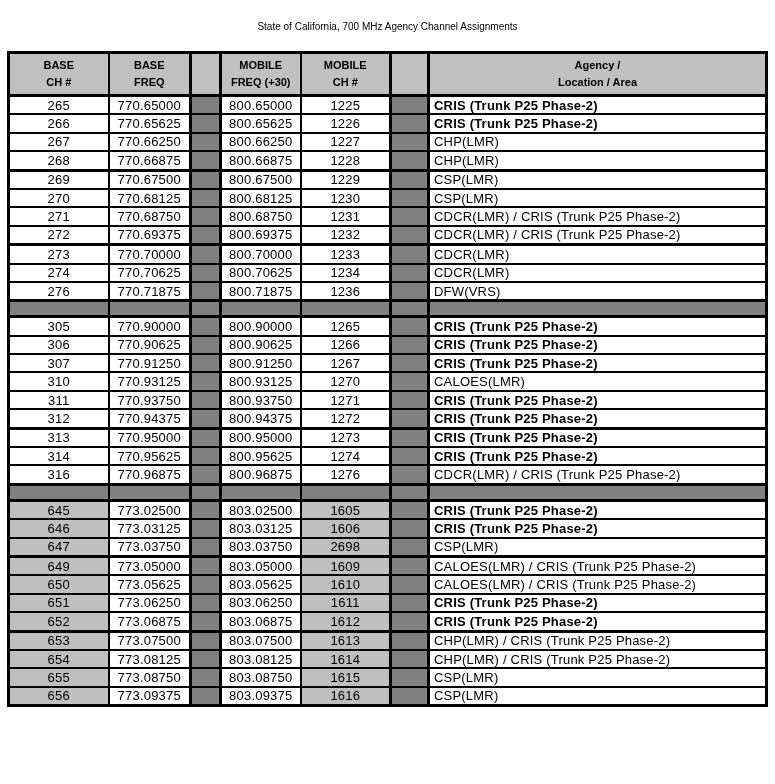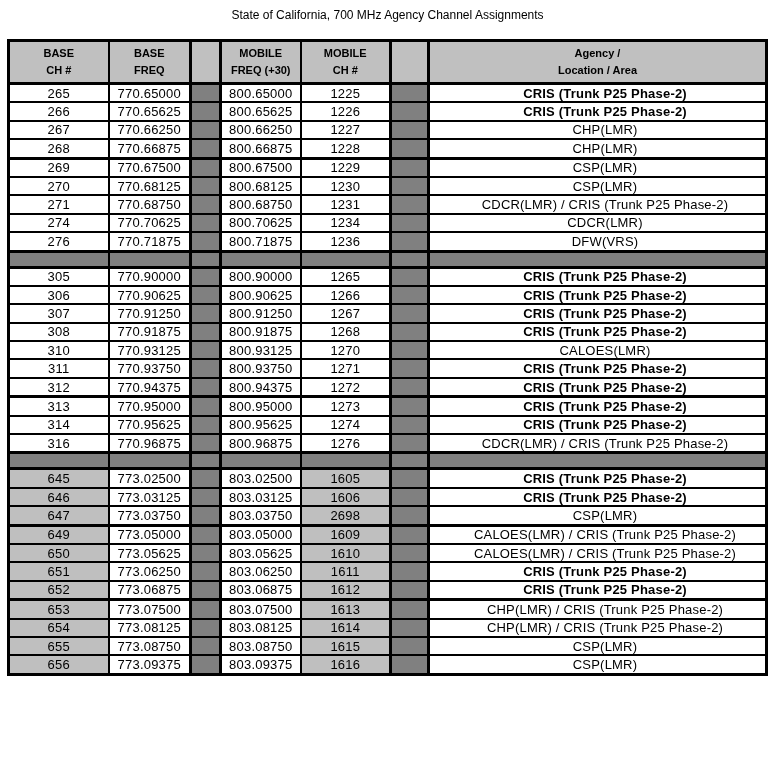--- a/index.html
+++ b/index.html
@@ -11,23 +11,23 @@
     font-family: "Liberation Sans", sans-serif;
     color: #000;
   }
   .page {
     width: 775px;
     box-sizing: border-box;
     padding: 5px 7px 0 7px;
   }
   .title {
     text-align: center;
-    font-size: 12px;
+    font-size: 10px;
     line-height: 20px;
-    margin: 0 0 14px 0;
+    margin: 12px 0 14px 0;
     color: #000;
   }
   table.assignments {
     border-collapse: collapse;
     table-layout: fixed;
     width: 761px;
     border: 3px solid #000;
   }
   th, td {
     border: 2px solid #000;
@@ -54,22 +54,22 @@
     text-align: center;
     background: #ffffff;
     letter-spacing: 0.2px;
   }
   tbody td.spacer {
     background: #808080;
     border-left-width: 3px;
     border-right-width: 3px;
   }
   tbody td.agency {
-    text-align: center;
-    padding-left: 15px;
+    text-align: left;
+    padding-left: 4px;
   }
   tbody td.agency.bold {
     font-weight: bold;
   }
   tbody td.shaded {
     background: #bfbfbf;
     margin-top: 24px;
   }
   tr.group-start td {
     border-top-width: 3px;
@@ -181,20 +181,38 @@
         <tr>
           <td>271</td>
           <td>770.68750</td>
           <td class="spacer"></td>
           <td>800.68750</td>
           <td>1231</td>
           <td class="spacer"></td>
           <td class="agency">CDCR(LMR) / CRIS (Trunk P25 Phase-2)</td>
         </tr>
         <tr>
+          <td>272</td>
+          <td>770.69375</td>
+          <td class="spacer"></td>
+          <td>800.69375</td>
+          <td>1232</td>
+          <td class="spacer"></td>
+          <td class="agency">CDCR(LMR) / CRIS (Trunk P25 Phase-2)</td>
+        </tr>
+        <tr class="group-start">
+          <td>273</td>
+          <td>770.70000</td>
+          <td class="spacer"></td>
+          <td>800.70000</td>
+          <td>1233</td>
+          <td class="spacer"></td>
+          <td class="agency">CDCR(LMR)</td>
+        </tr>
+        <tr>
           <td>274</td>
           <td>770.70625</td>
           <td class="spacer"></td>
           <td>800.70625</td>
           <td>1234</td>
           <td class="spacer"></td>
           <td class="agency">CDCR(LMR)</td>
         </tr>
         <tr>
           <td>276</td>
@@ -231,29 +249,20 @@
           <td>1266</td>
           <td class="spacer"></td>
           <td class="agency bold">CRIS (Trunk P25 Phase-2)</td>
         </tr>
         <tr>
           <td>307</td>
           <td>770.91250</td>
           <td class="spacer"></td>
           <td>800.91250</td>
           <td>1267</td>
-          <td class="spacer"></td>
-          <td class="agency bold">CRIS (Trunk P25 Phase-2)</td>
-        </tr>
-        <tr>
-          <td>308</td>
-          <td>770.91875</td>
-          <td class="spacer"></td>
-          <td>800.91875</td>
-          <td>1268</td>
           <td class="spacer"></td>
           <td class="agency bold">CRIS (Trunk P25 Phase-2)</td>
         </tr>
         <tr>
           <td>310</td>
           <td>770.93125</td>
           <td class="spacer"></td>
           <td>800.93125</td>
           <td>1270</td>
           <td class="spacer"></td>

